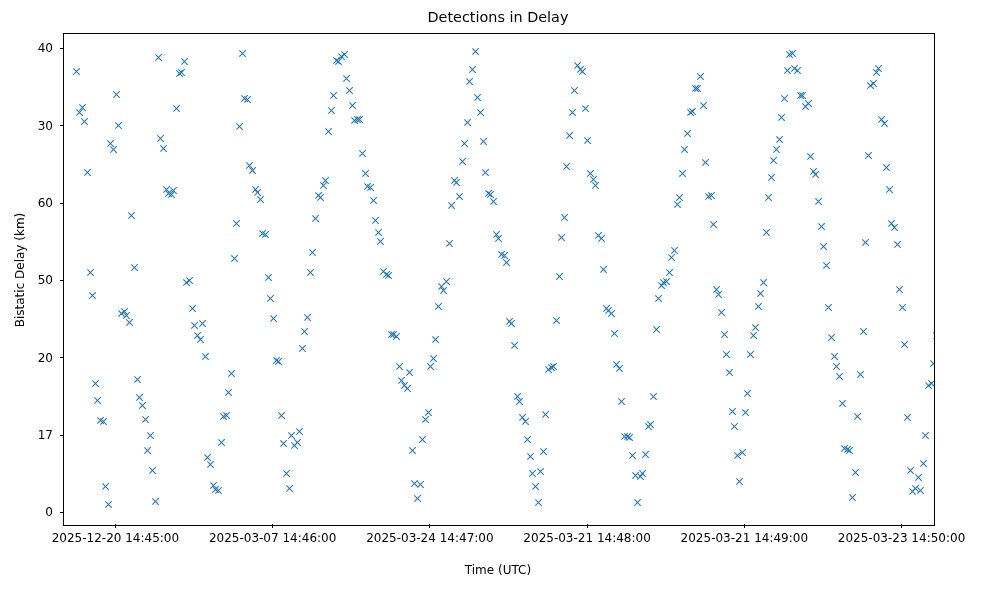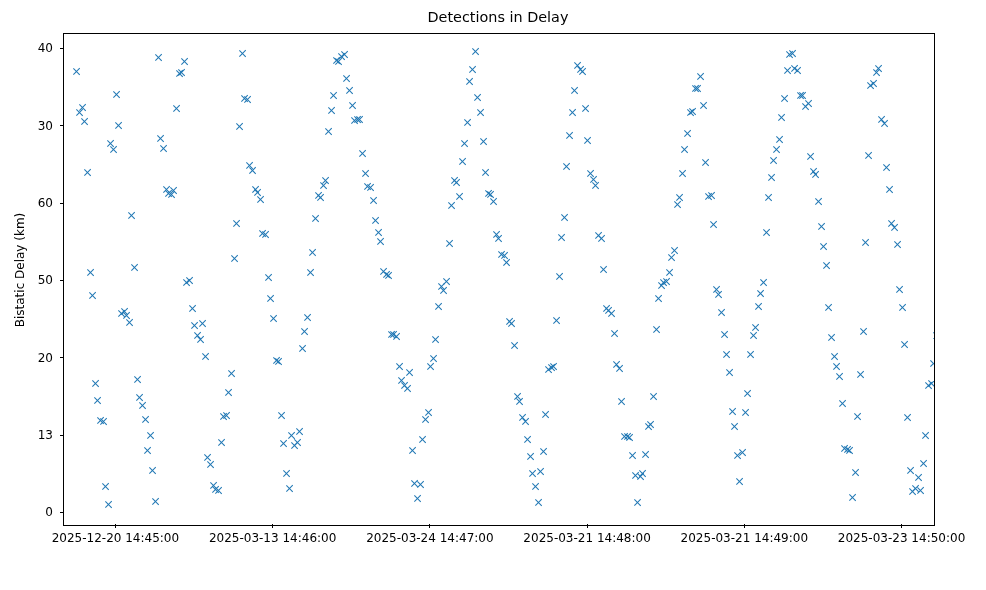--- a/index.html
+++ b/index.html
@@ -480,40 +480,41 @@
       <div class="ytick-mark" style="left: 59.5px; top: 511.852px;"></div>
       <div class="ytick-mark" style="left: 59.5px; top: 434.529px;"></div>
       <div class="ytick-mark" style="left: 59.5px; top: 357.206px;"></div>
       <div class="ytick-mark" style="left: 59.5px; top: 279.883px;"></div>
       <div class="ytick-mark" style="left: 59.5px; top: 202.56px;"></div>
       <div class="ytick-mark" style="left: 59.5px; top: 125.237px;"></div>
       <div class="ytick-mark" style="left: 59.5px; top: 47.9146px;"></div>
     </div>
   <div id="ytick-labels">
       <div class="ytick-label" style="left: 9px; top: 506.402px;">0</div>
-      <div class="ytick-label" style="left: 9px; top: 429.079px;">13</div>
+      <div class="ytick-label" style="left: 9px; top: 429.079px;">17</div>
       <div class="ytick-label" style="left: 9px; top: 351.756px;">20</div>
       <div class="ytick-label" style="left: 9px; top: 274.433px;">50</div>
       <div class="ytick-label" style="left: 9px; top: 197.11px;">60</div>
       <div class="ytick-label" style="left: 9px; top: 119.787px;">30</div>
       <div class="ytick-label" style="left: 9px; top: 42.4646px;">40</div>
     </div>
   <div id="xtick-marks">
       <div class="xtick-mark" style="left: 114.86px; top: 524px;"></div>
       <div class="xtick-mark" style="left: 272.089px; top: 524px;"></div>
       <div class="xtick-mark" style="left: 429.317px; top: 524px;"></div>
       <div class="xtick-mark" style="left: 586.546px; top: 524px;"></div>
       <div class="xtick-mark" style="left: 743.775px; top: 524px;"></div>
       <div class="xtick-mark" style="left: 901.004px; top: 524px;"></div>
     </div>
   <div id="xtick-labels">
       <div class="xtick-label" style="left: 115.41px; top: 532px;">2025-12-20 14:45:00</div>
-      <div class="xtick-label" style="left: 272.639px; top: 532px;">2025-03-13 14:46:00</div>
+      <div class="xtick-label" style="left: 272.639px; top: 532px;">2025-03-07 14:46:00</div>
       <div class="xtick-label" style="left: 429.867px; top: 532px;">2025-03-24 14:47:00</div>
       <div class="xtick-label" style="left: 587.096px; top: 532px;">2025-03-21 14:48:00</div>
       <div class="xtick-label" style="left: 744.325px; top: 532px;">2025-03-21 14:49:00</div>
       <div class="xtick-label" style="left: 901.554px; top: 532px;">2025-03-23 14:50:00</div>
     </div>
 
+  <div class="xaxis-label">Time (UTC)</div>
 
   <div class="yaxis-label">Bistatic Delay (km)</div>
 
 </div>
 
 </body></html>

